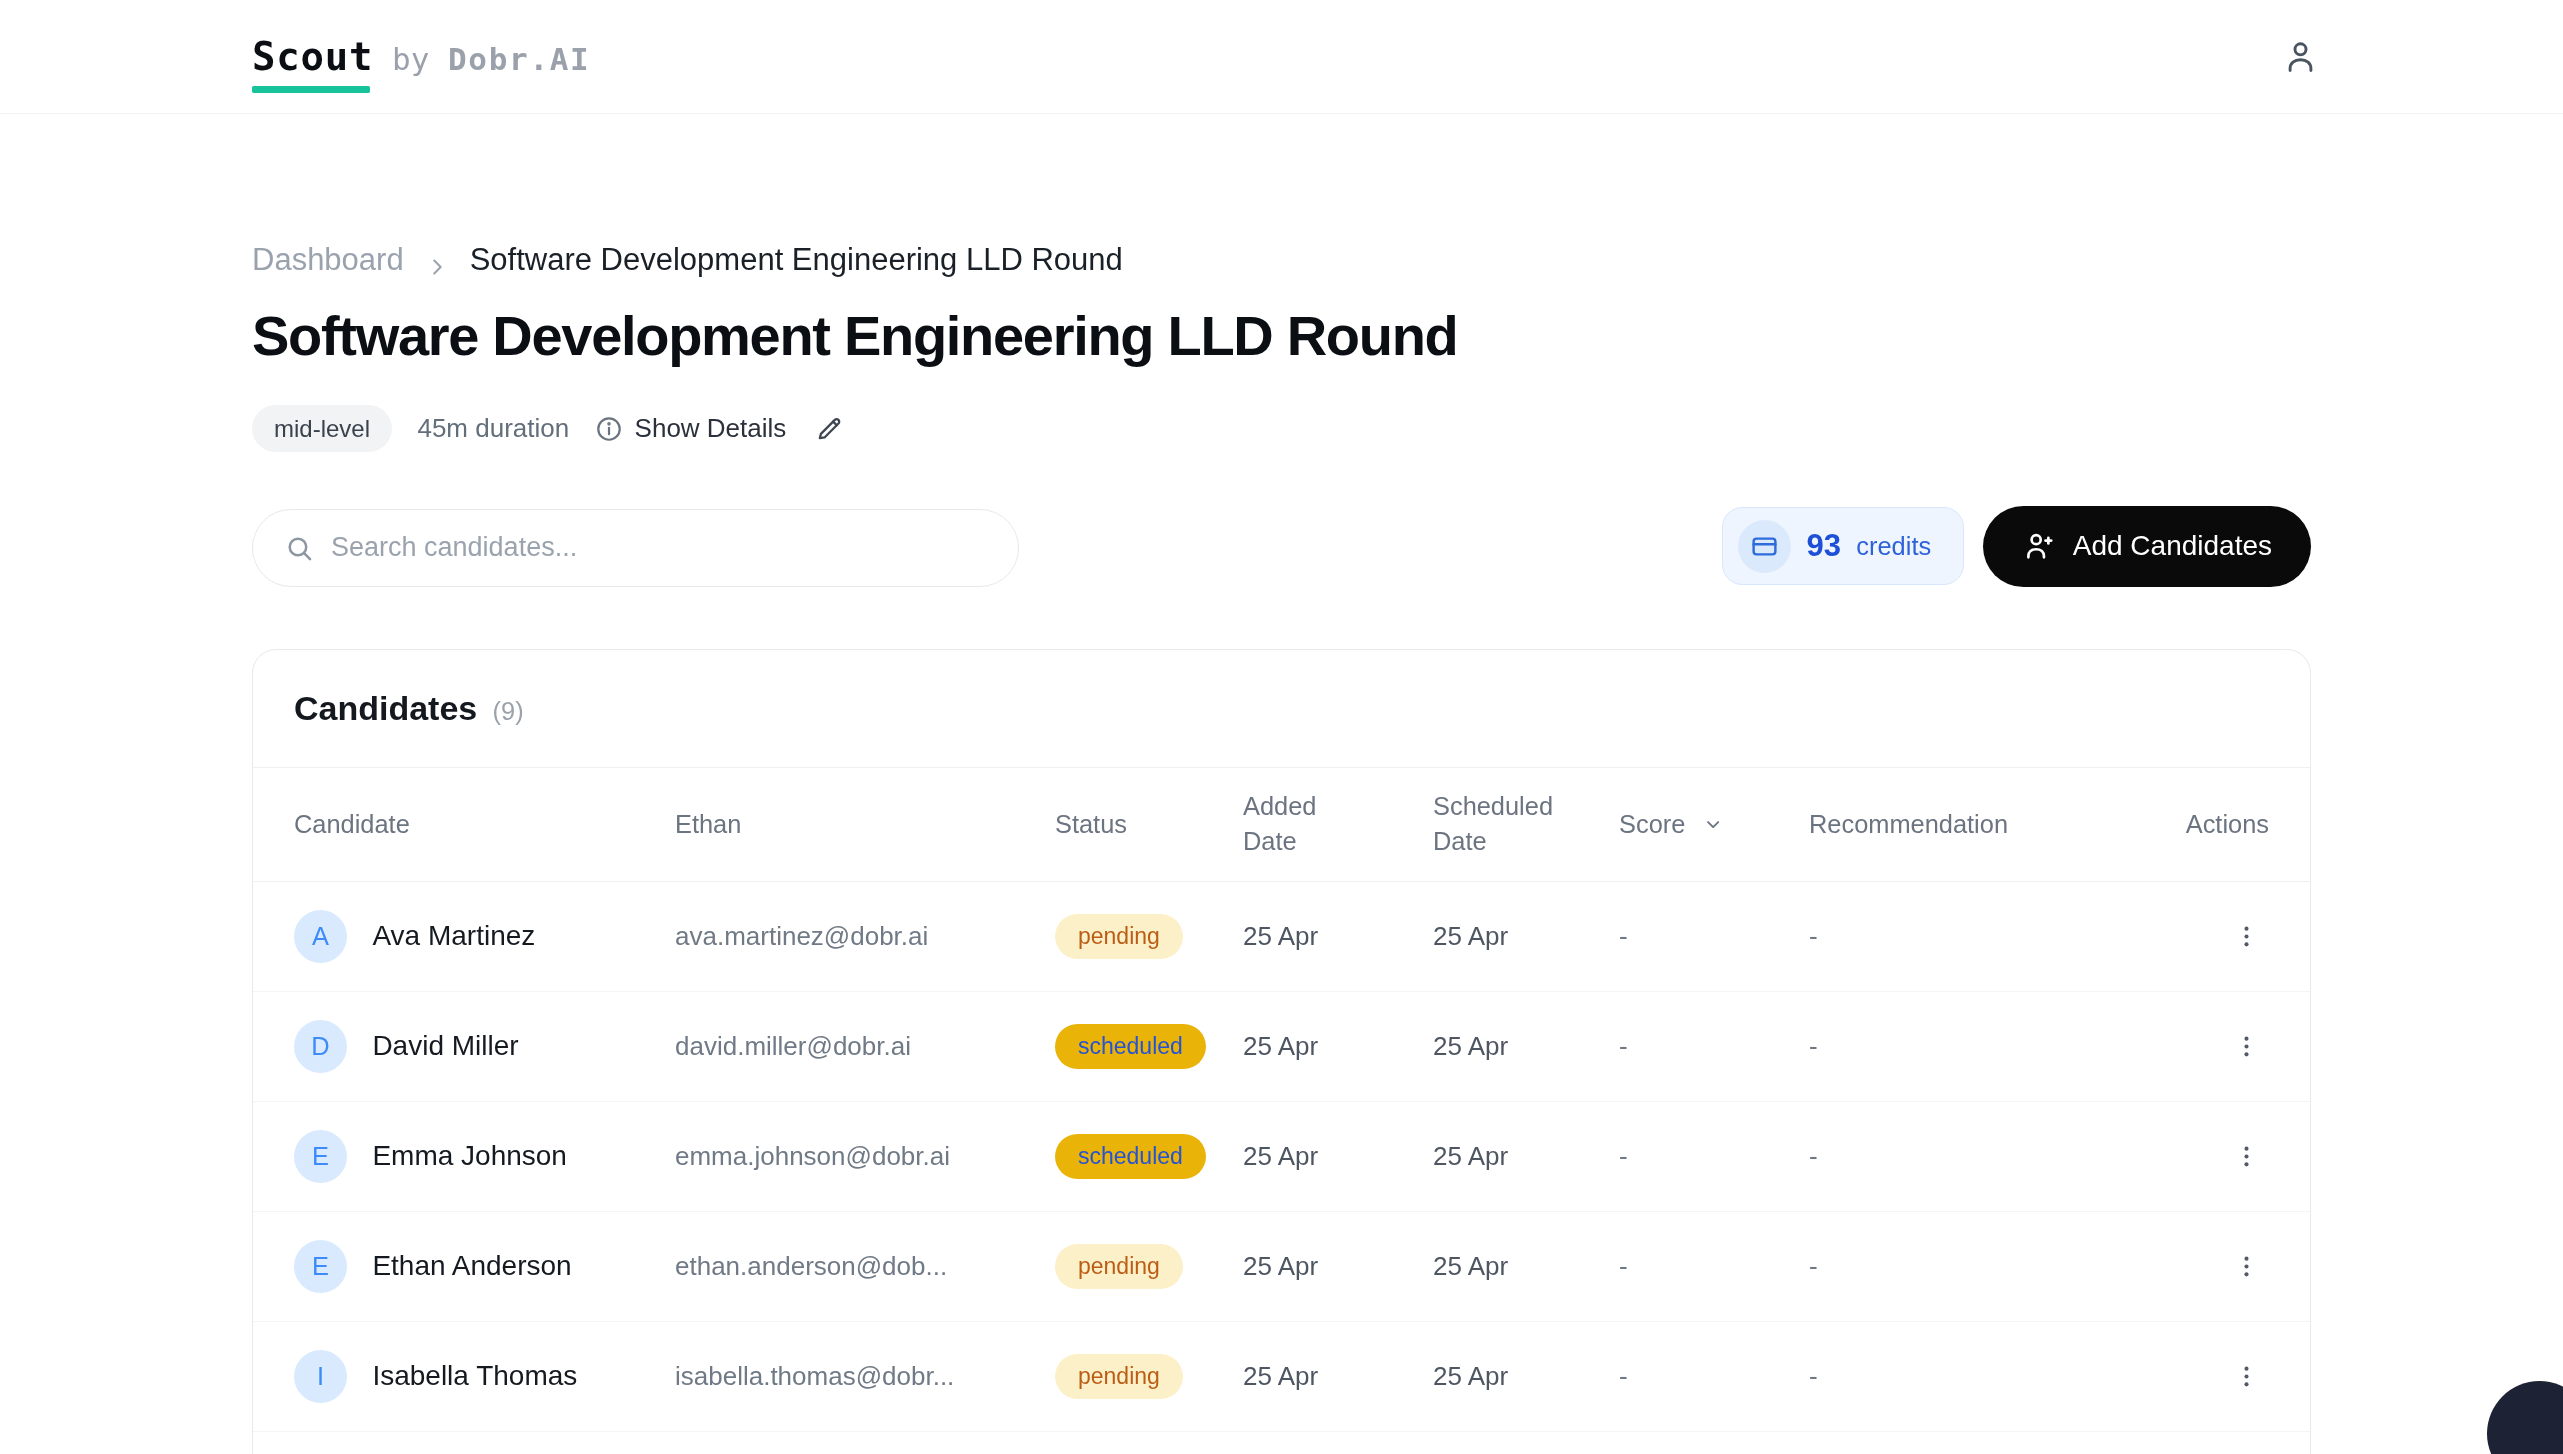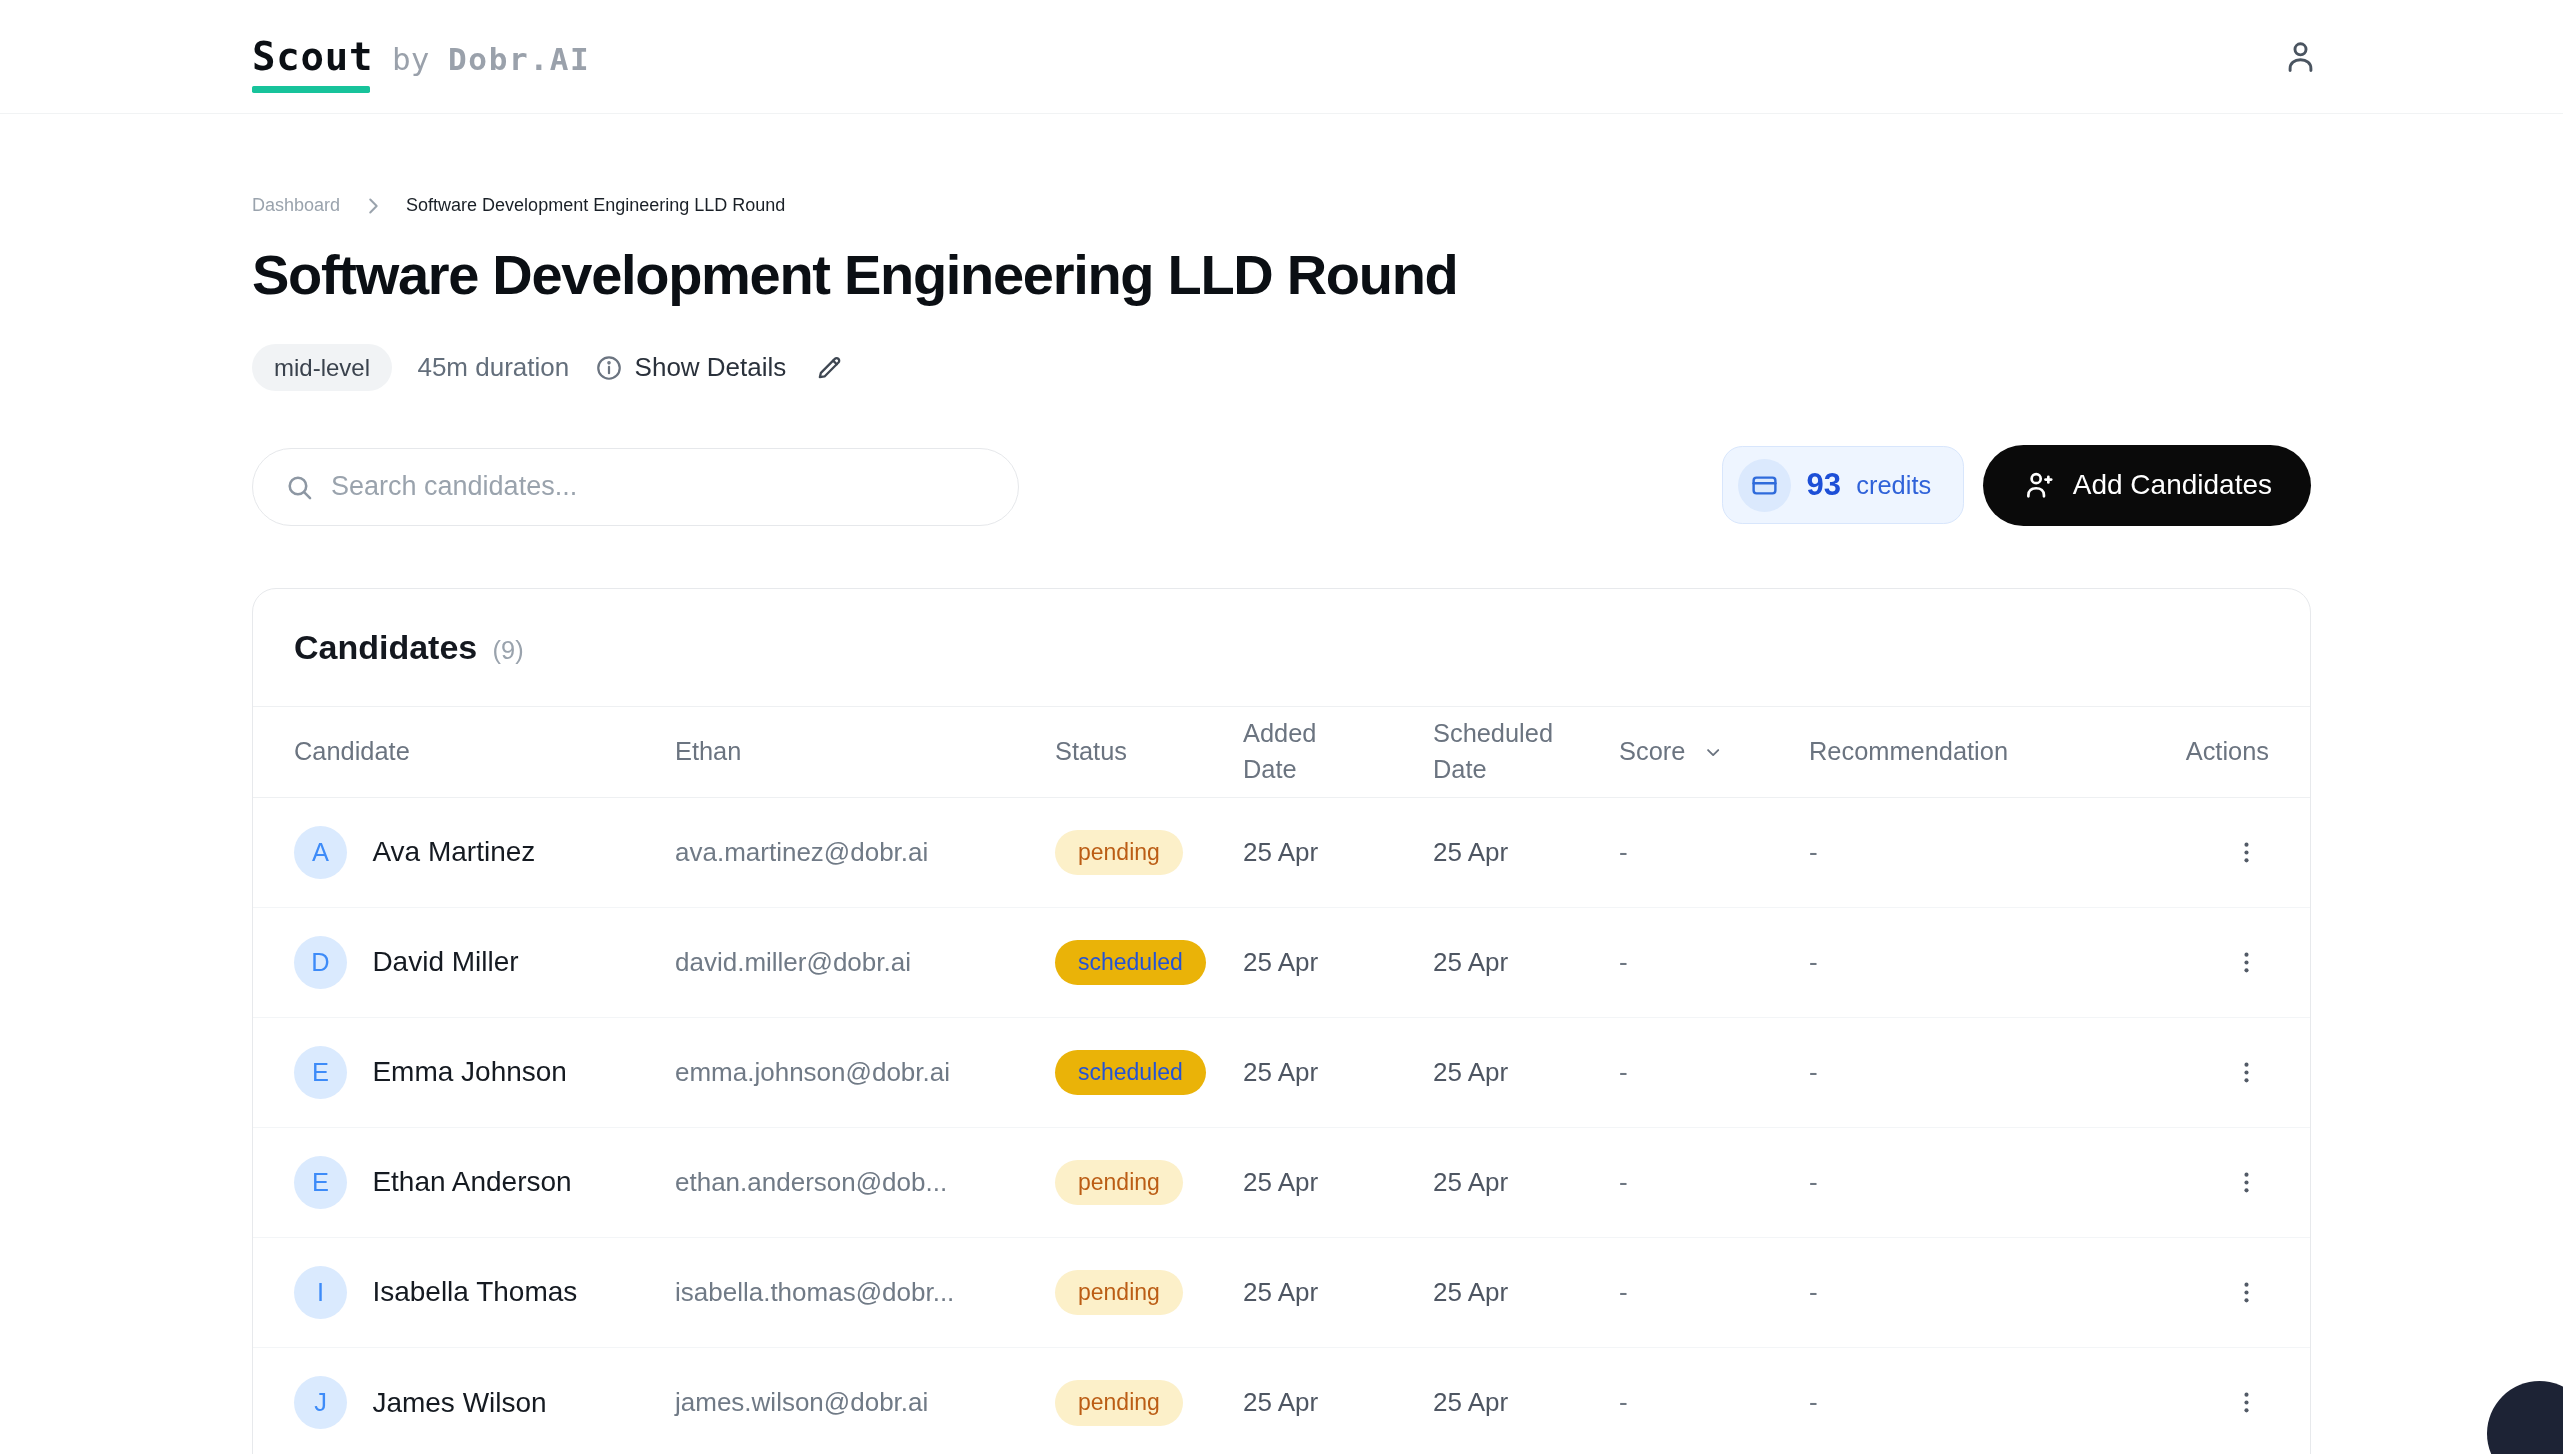--- a/index.html
+++ b/index.html
@@ -13,21 +13,21 @@
   .brand-main { position:relative; font-size:39px; font-weight:700; color:#0b0f14; letter-spacing:0.8px; }
   .brand-main::after { content:""; position:absolute; left:0; right:3.4px; bottom:-13.6px; height:6.8px;
                        background:#17c39b; border-radius:1.7px; }
   .brand-by { font-size:31px; color:#9aa1ab; }
   .brand-name { font-size:31px; color:#9aa1ab; font-weight:700; letter-spacing:1.7px; }
   .user-btn { background:none; border:none; cursor:pointer; display:flex; margin-right:-8.5px; }
 
   
   .main { padding:81px 252px 0 252px; }
 
-  .breadcrumb { display:flex; align-items:flex-start; gap:22px; font-size:18px; }
+  .breadcrumb { display:flex; align-items:flex-end; gap:22px; font-size:31px;margin-top:47px; }
   .crumb-parent { color:#9aa3ad; }
   .crumb-current { color:#1a2027; font-weight:500; }
 
   h1.page-title { margin-top:25.4px; font-size:56px; font-weight:700; color:#0b0f14; letter-spacing:-1.3px; }
 
   .meta-row { margin-top:37px; display:flex; align-items:center; gap:25.4px; }
   .level-pill { background:#f1f3f5; color:#3a424d; font-size:24px; font-weight:500;
                 padding:9.3px 22px; border-radius:847px; }
   .duration { color:#636e7b; font-size:26px; }
   .show-details { display:flex; align-items:center; gap:12px; background:none; border:none;
@@ -63,21 +63,21 @@
   .card-actions { display:flex; align-items:center; gap:18.6px; }
   .pill-btn { height:70px; border:1.7px solid #e6e8eb; background:#fff; border-radius:847px;
               display:flex; align-items:center; gap:13.6px; padding:0 30.5px; cursor:pointer;
               font-family:"Liberation Sans", sans-serif; }
   .pill-btn .lbl-dark { font-size:26px; color:#1f2630; font-weight:500; }
   .pill-btn .lbl-gray { font-size:26px; color:#6b7480; }
 
   
   .thead, .trow { display:grid; grid-template-columns:381px 380px 188px 190px 186px 190px 373px 1fr;
                   align-items:center; padding:0 41px; }
-  .thead { height:92px; border-top:1.7px solid #eef0f2; border-bottom:1.7px solid #eef0f2;
+  .thead { height:115px; border-top:1.7px solid #eef0f2; border-bottom:1.7px solid #eef0f2;
            color:#6b7480; font-size:25.4px; }
   .th-wrap span { display:inline-block; max-width:100px; line-height:1.4; }
   .th-score { display:flex; align-items:center; gap:18px;text-align:center; }
   .th-actions { text-align:right; }
   .trow { height:110px; border-bottom:1.7px solid #f3f5f7; cursor:pointer; }
   .trow:last-child { border-bottom:none; }
   .c-cand { display:flex; align-items:center; gap:25.4px; }
   .avatar { width:53px; height:53px; border-radius:50%; background:#daeafe; color:#3d8bf8;
             font-size:25.4px; font-weight:500; display:flex; align-items:center; justify-content:center; }
   .cname { font-size:28px; font-weight:500; color:#151a21; }

